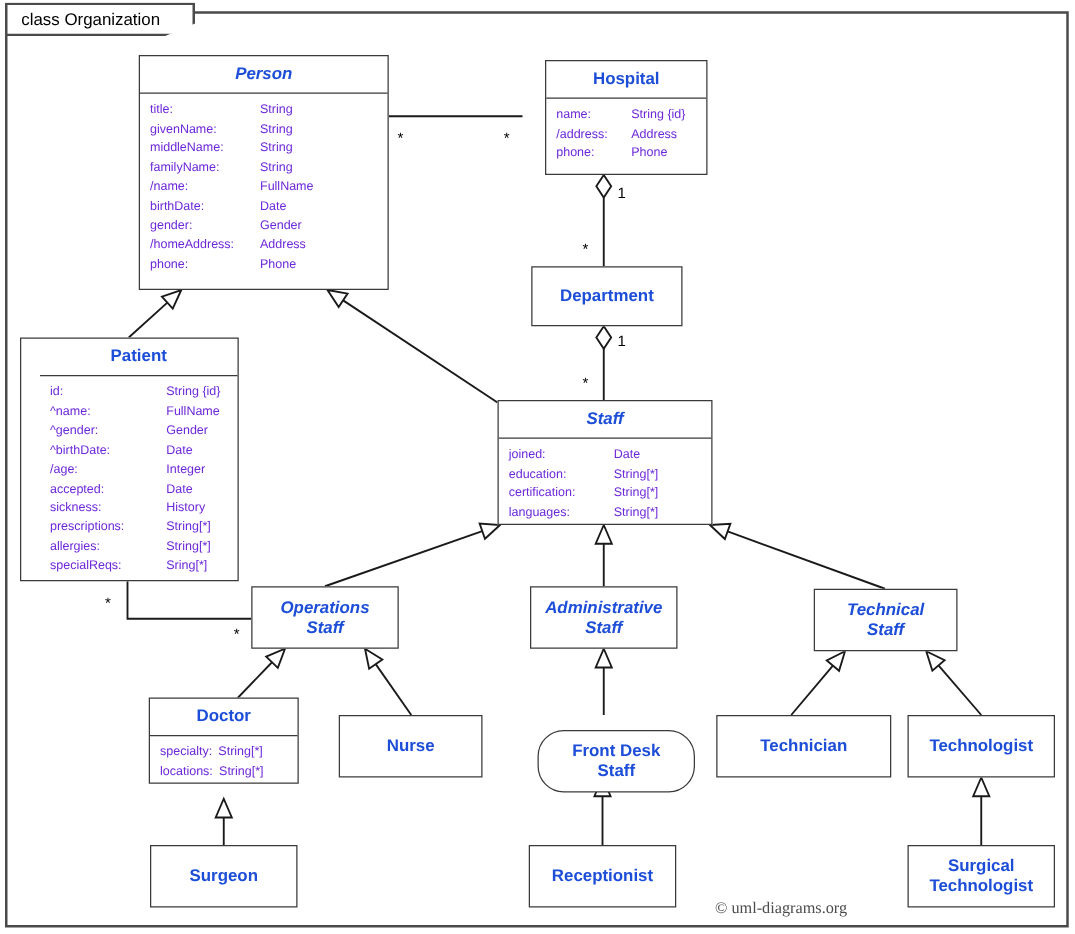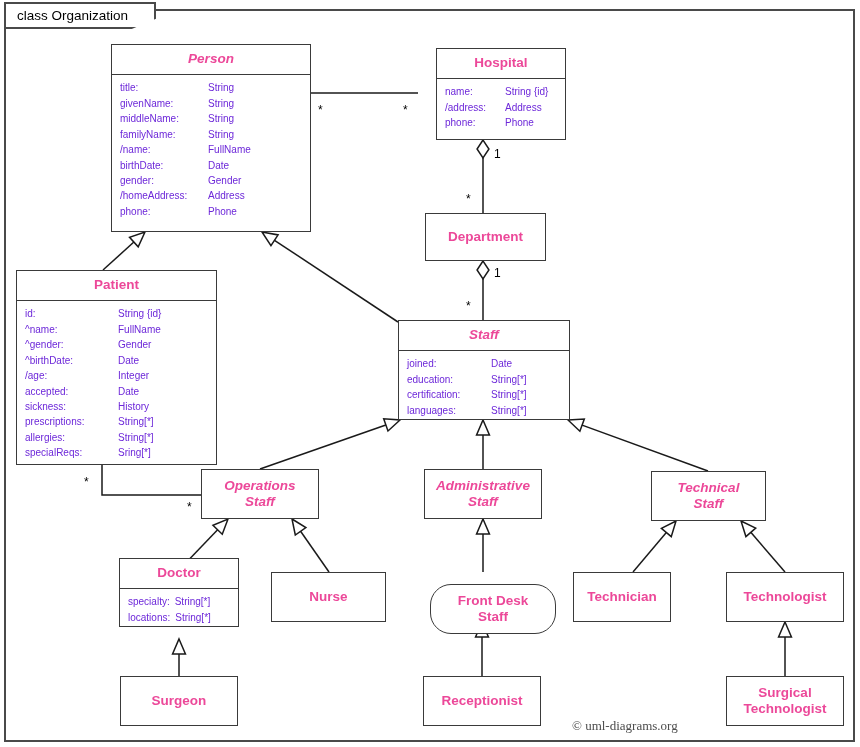--- a/index.html
+++ b/index.html
@@ -75,21 +75,21 @@
     position: absolute;
     background: #ffffff;
     border: 1.6px solid #3a3a3a;
     box-sizing: border-box;
     z-index: 3;
   }
   .cls-name {
     text-align: center;
     font-size: 13.5px;
     font-weight: bold;
-    color: #ec4899;
+    color: #1d4ed8;
     line-height: 1.22;
     display: flex;
     align-items: center;
     justify-content: center;
     flex-direction: column;
     height: 100%;
     padding: 0 4px;
     box-sizing: border-box;
   }
   .cls.has-attrs .cls-name {
@@ -241,21 +241,21 @@
             <span class="k">phone:</span>
             <span class="t">Phone</span>
           </div>
         </div>
       </div>
       <div class="cls" style="left: 425px; top: 213px; width: 121px; height: 48px;">
         <div class="cls-name">
           <span>Department</span>
         </div>
       </div>
-      <div class="cls has-attrs" style="left: 16px; top: 270px; width: 201px; height: 195px;">
+      <div class="cls has-attrs" style="left: 16px; top: 270px; width: 175px; height: 195px; padding-left: 15px;">
         <div class="cls-name">
           <span>Patient</span>
         </div>
         <div class="attrs cols2">
           <div class="attr">
             <span class="k">id:</span>
             <span class="t">String {id}</span>
           </div>
           <div class="attr">
             <span class="k">^name:</span>
@@ -355,21 +355,21 @@
         <div class="cls-name">
           <span>Nurse</span>
         </div>
       </div>
       <div class="cls" style="left: 430px; top: 584px; width: 126px; height: 50px; border-radius: 21px;">
         <div class="cls-name">
           <span>Front Desk</span>
           <span>Staff</span>
         </div>
       </div>
-      <div class="cls" style="left: 573px; top: 572px; width: 98px; height: 50px;">
+      <div class="cls" style="left: 573px; top: 572px; width: 140px; height: 50px;">
         <div class="cls-name">
           <span>Technician</span>
         </div>
       </div>
       <div class="cls" style="left: 726px; top: 572px; width: 118px; height: 50px;">
         <div class="cls-name">
           <span>Technologist</span>
         </div>
       </div>
       <div class="cls" style="left: 120px; top: 676px; width: 118px; height: 50px;">

